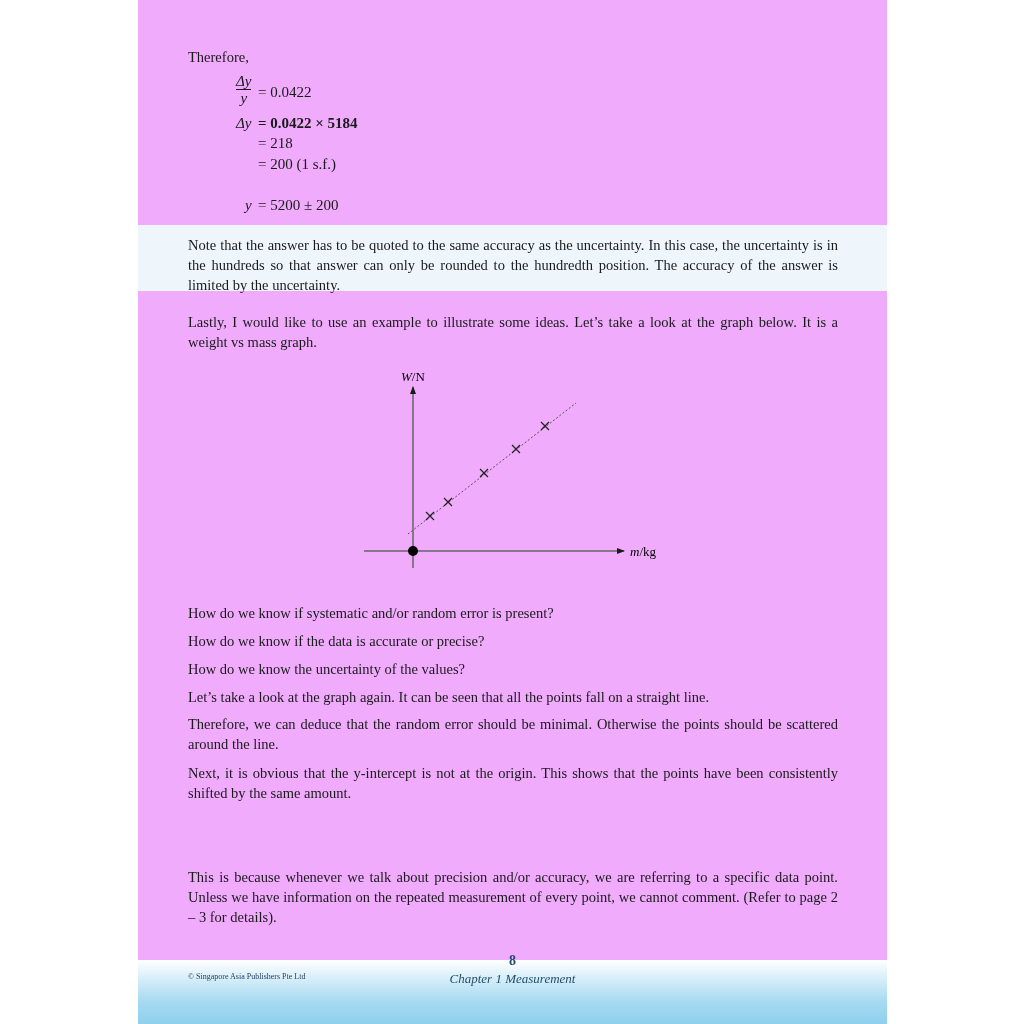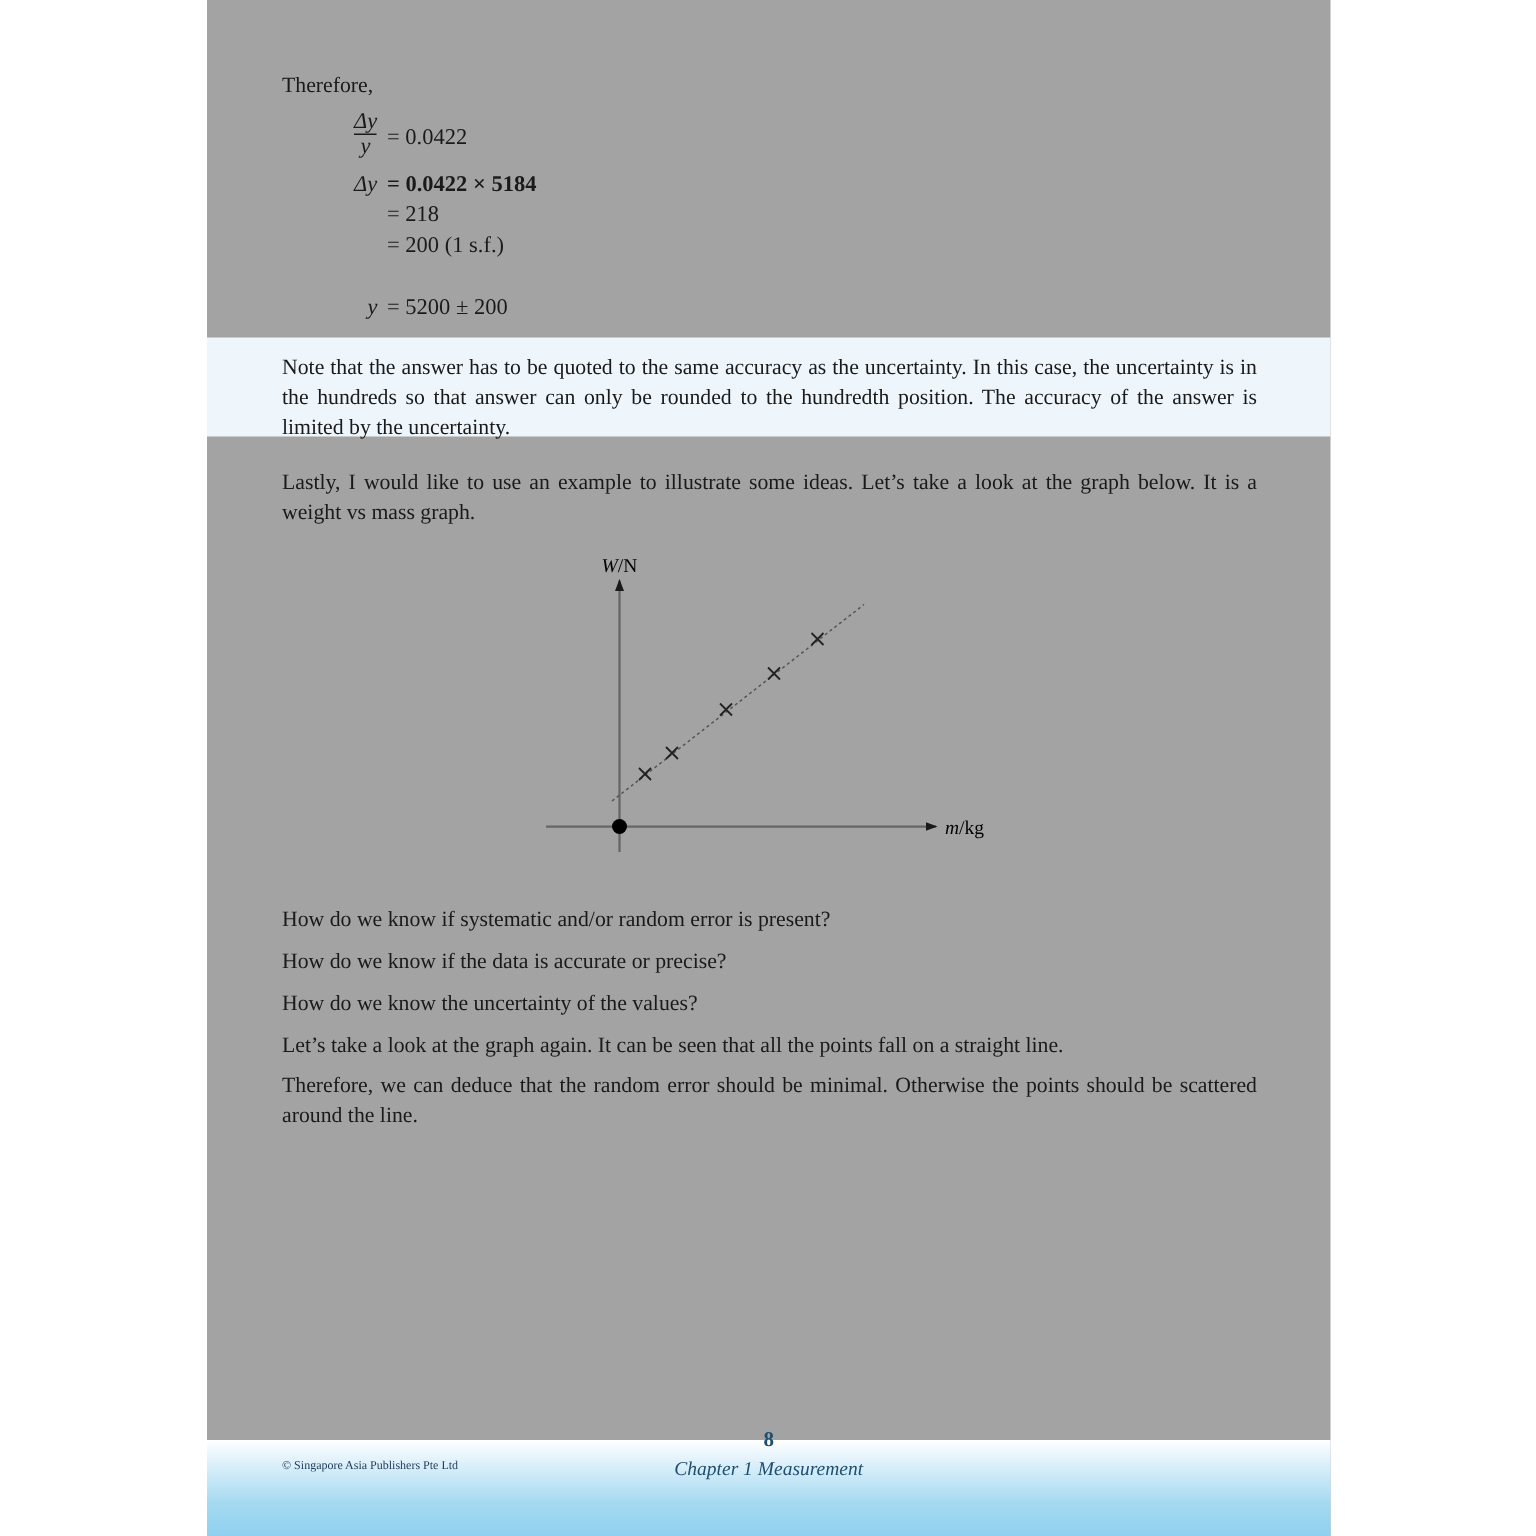--- a/index.html
+++ b/index.html
@@ -1,18 +1,18 @@
 <!DOCTYPE html>
 <html><head>
 <meta charset="utf-8">
 <style>
   html, body { margin:0; padding:0; }
   body { width:1024px; height:1024px; background:#ffffff; position:relative; overflow:hidden;
          font-family:"Liberation Serif", "DejaVu Serif", serif; color:#1a1a1a; }
-  .page { position:absolute; left:138px; top:0; width:749px; height:1024px; background:#a3a3a3; }
+  .page { position:absolute; left:138px; top:0; width:749px; height:1024px; background:#f0abfc; }
   .txt { position:absolute; font-size:14.5px; line-height:20px; }
   .math { position:absolute; font-size:15px; line-height:20px; white-space:nowrap; }
   .frac { position:absolute; display:inline-block; text-align:center; font-size:15px; }
   .frac .num { display:block; line-height:16px; }
   .frac .bar { display:block; border-top:1px solid #1a1a1a; height:0; }
   .frac .den { display:block; line-height:16px; font-style:italic; }
   i.v { font-style:italic; }
   .note { position:absolute; left:0; top:225px; width:749px; height:66px; background:#eef6fc; }
   .note .txt { left:50px; width:650px; text-align:justify; }
   .para { left:50px; width:650px; text-align:justify; }
@@ -75,18 +75,20 @@
       <path d="M541,422 L549,430 M541,430 L549,422"></path>
     </g>
   </svg>
 
   <div class="txt para" style="top:603px;">How do we know if systematic and/or random error is present?</div>
   <div class="txt para" style="top:631px;">How do we know if the data is accurate or precise?</div>
   <div class="txt para" style="top:659px;">How do we know the uncertainty of the values?</div>
 
   <div class="txt para" style="top:687px;">Let’s take a look at the graph again. It can be seen that all the points fall on a straight line.</div>
   <div class="txt para" style="top:714px;">Therefore, we can deduce that the random error should be minimal. Otherwise the points should be scattered around the line.</div>
+  <div class="txt para" style="top:763px;">Next, it is obvious that the y-intercept is not at the origin. This shows that the points have been consistently shifted by the same amount.</div>
+  <div class="txt para" style="top:867px;">This is because whenever we talk about precision and/or accuracy, we are referring to a specific data point. Unless we have information on the repeated measurement of every point, we cannot comment. (Refer to page 2 – 3 for details).</div>
 
   <div class="footer-grad"></div>
   <div class="copyright">© Singapore Asia Publishers Pte Ltd</div>
   <div class="pageno">8</div>
   <div class="chapter">Chapter 1  Measurement</div>
 </div>
 
 </body></html>

